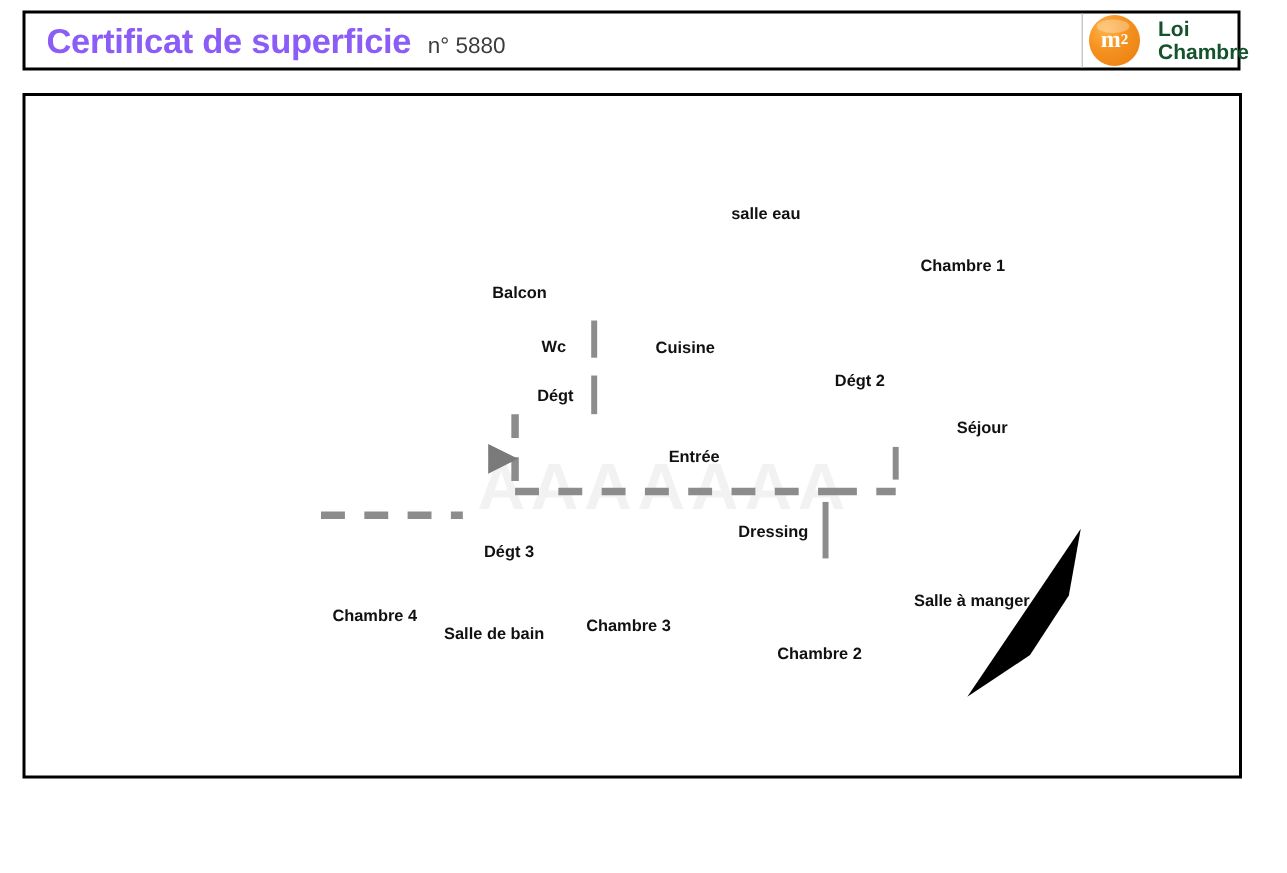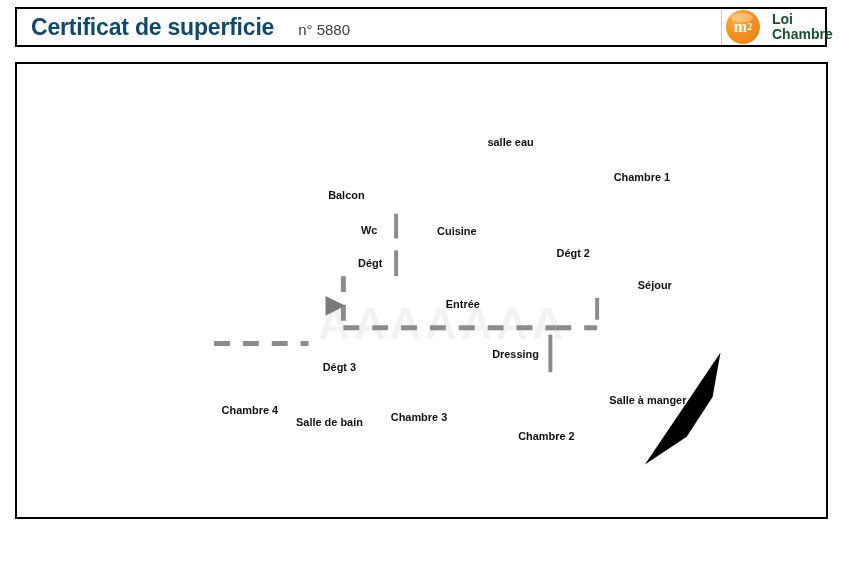--- a/index.html
+++ b/index.html
@@ -32,27 +32,27 @@
   #title-block {
     display: flex;
     align-items: baseline;
     padding-left: 14px;
     flex: 1 1 auto;
     white-space: nowrap;
   }
   #page-title {
     font-size: 23px;
     font-weight: bold;
-    color: #0c4a6e;
+    color: #8b5cf6;
     letter-spacing: -0.2px;
   }
   #certificate-number {
     font-size: 15px;
     color: #3d3d3d;
-    margin-left: 24px;
+    margin-left: 11px;
     font-weight: normal;
   }
 
   
   #logo-block {
     width: 104px;
     height: 100%;
     border-left: 1px solid #c9c9c9;
     box-sizing: border-box;
     display: flex;

